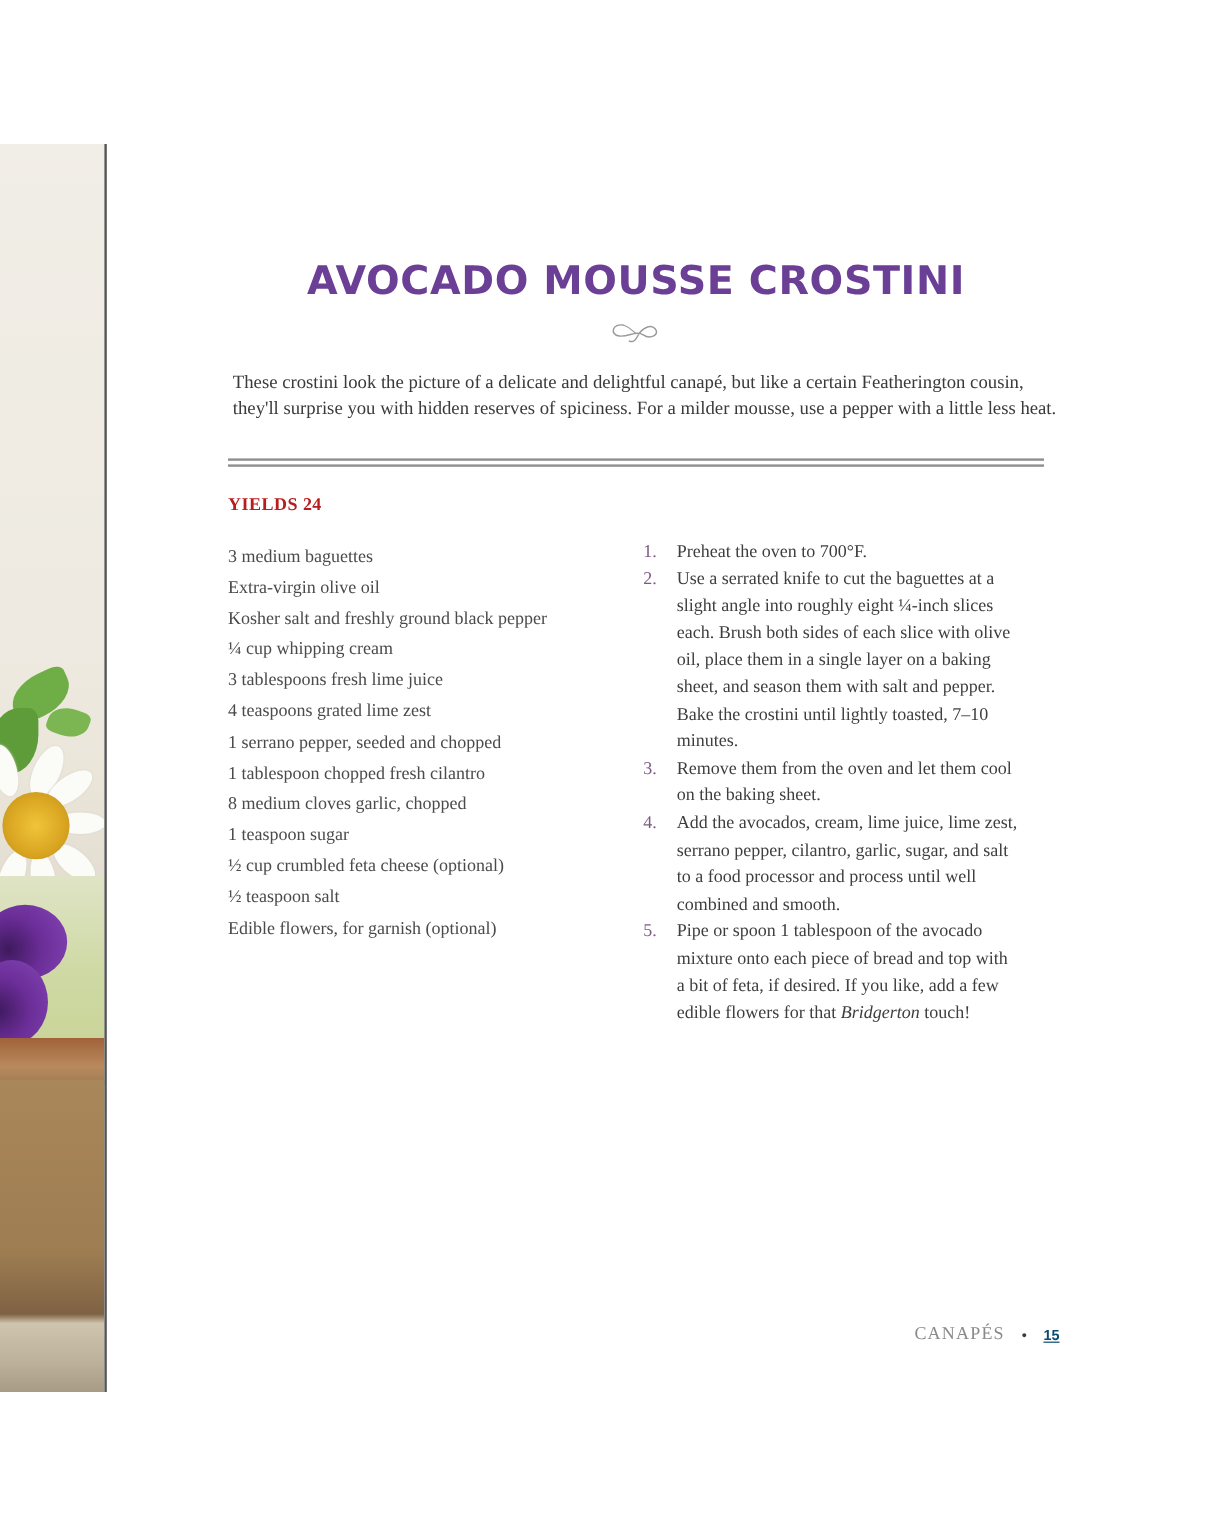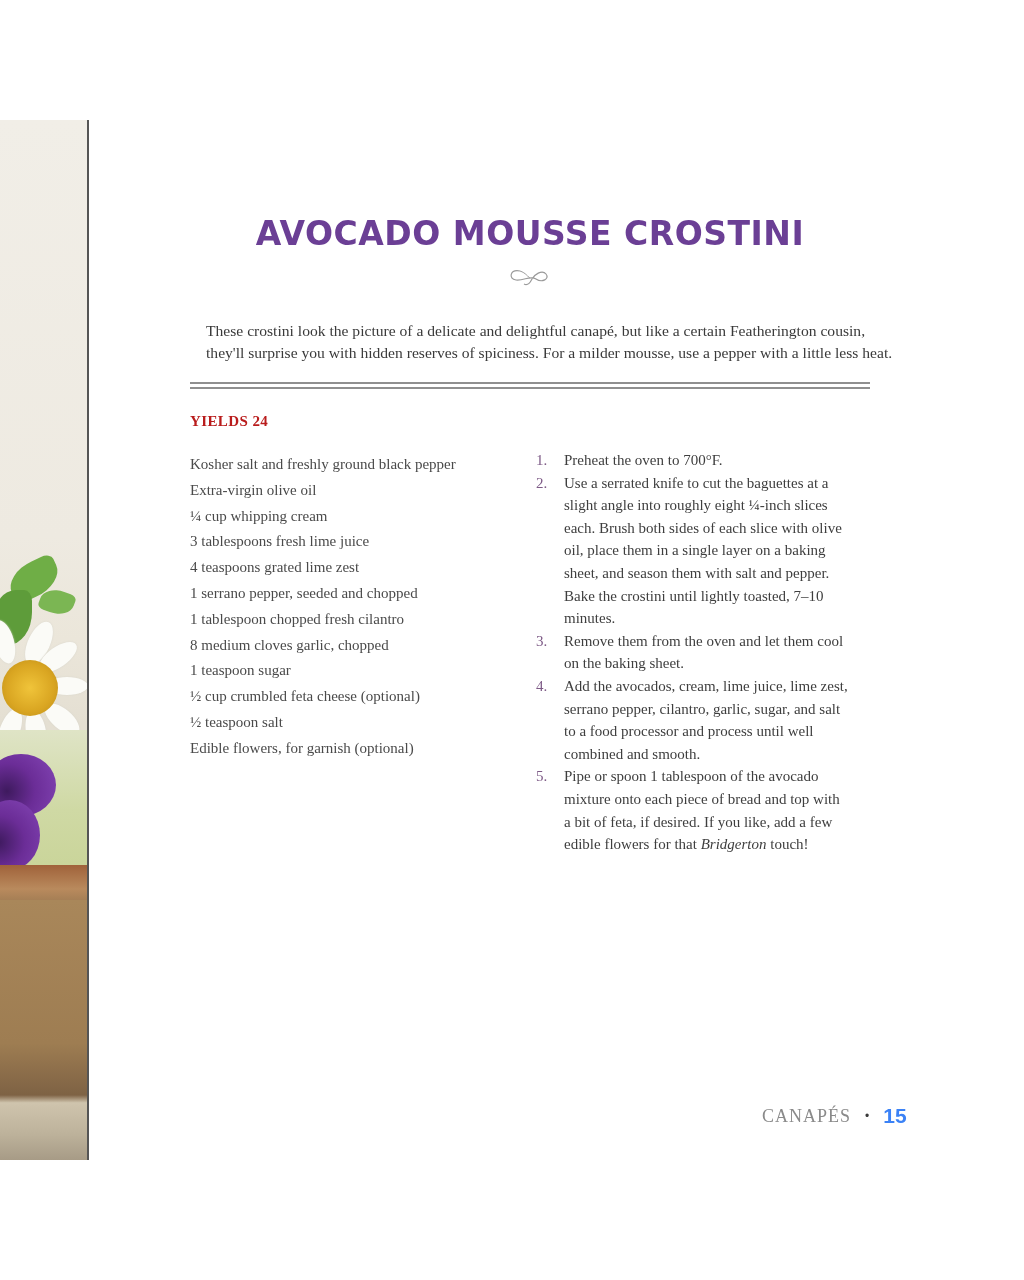--- a/index.html
+++ b/index.html
@@ -90,21 +90,21 @@
       height: 24px;
     }
     .intro {
       position: absolute;
       left: 190px;
       top: 304px;
       width: 690px;
       font-size: 15.6px;
       line-height: 21.5px;
       color: #3a3a3a;
-      margin: 16px;
+      margin: 4px;
     }
     .rule {
       position: absolute;
       left: 190px;
       width: 680px;
       height: 2px;
       background: #8f8f8f;
     }
     .yields {
       position: absolute;
@@ -156,34 +156,35 @@
     .steps em { }
     .footer {
       position: absolute;
       top: 1104px;
       left: 762px;
       display: flex;
       align-items: center;
       gap: 14px;
     }
     .footer .section {
-      font-size: 18px;
+      font-size: 15px;
       letter-spacing: 1px;
       color: #8a8a8a;
     }
     .footer .bullet {
       font-family: "Liberation Sans", sans-serif;
       font-size: 12px;
       color: #3a3a3a;
     }
     .footer .page-num {
       font-family: "Liberation Sans", sans-serif;
       font-weight: bold;
-      font-size: 21px;
-      color: #3b82f6;
+      font-size: 12px;
+      color: #0c4a6e;
+      text-decoration: underline;
     }
   </style>
 </head>
 <body>
 
 <div class="photo-strip">
   <div class="leaf" style="left:8px; top:442px; width:52px; height:34px; transform:rotate(-25deg);"></div>
   <div class="leaf" style="left:-8px; top:470px; width:40px; height:55px; background:#5e9c3a;"></div>
   <div class="leaf" style="left:40px; top:470px; width:34px; height:24px; transform:rotate(20deg); background:#7bb653;"></div>
   <div class="petal" style="left:28px; top:500px; width:22px; height:46px; transform:rotate(25deg);"></div>
@@ -210,22 +211,23 @@
 </svg>
 
 <p class="intro">These crostini look the picture of a delicate and delightful canapé, but like a certain Featherington cousin, they'll surprise you with hidden reserves of spiciness. For a milder mousse, use a pepper with a little less heat.</p>
 
 <div class="rule" style="top:382px;"></div>
 <div class="rule" style="top:387px;"></div>
 
 <h2 class="yields">YIELDS 24</h2>
 
 <ul class="ingredients">
+  <li>3 medium baguettes</li>
+  <li>Extra-virgin olive oil</li>
   <li>Kosher salt and freshly ground black pepper</li>
-  <li>Extra-virgin olive oil</li>
   <li>¼ cup whipping cream</li>
   <li>3 tablespoons fresh lime juice</li>
   <li>4 teaspoons grated lime zest</li>
   <li>1 serrano pepper, seeded and chopped</li>
   <li>1 tablespoon chopped fresh cilantro</li>
   <li>8 medium cloves garlic, chopped</li>
   <li>1 teaspoon sugar</li>
   <li>½ cup crumbled feta cheese (optional)</li>
   <li>½ teaspoon salt</li>
   <li>Edible flowers, for garnish (optional)</li>

